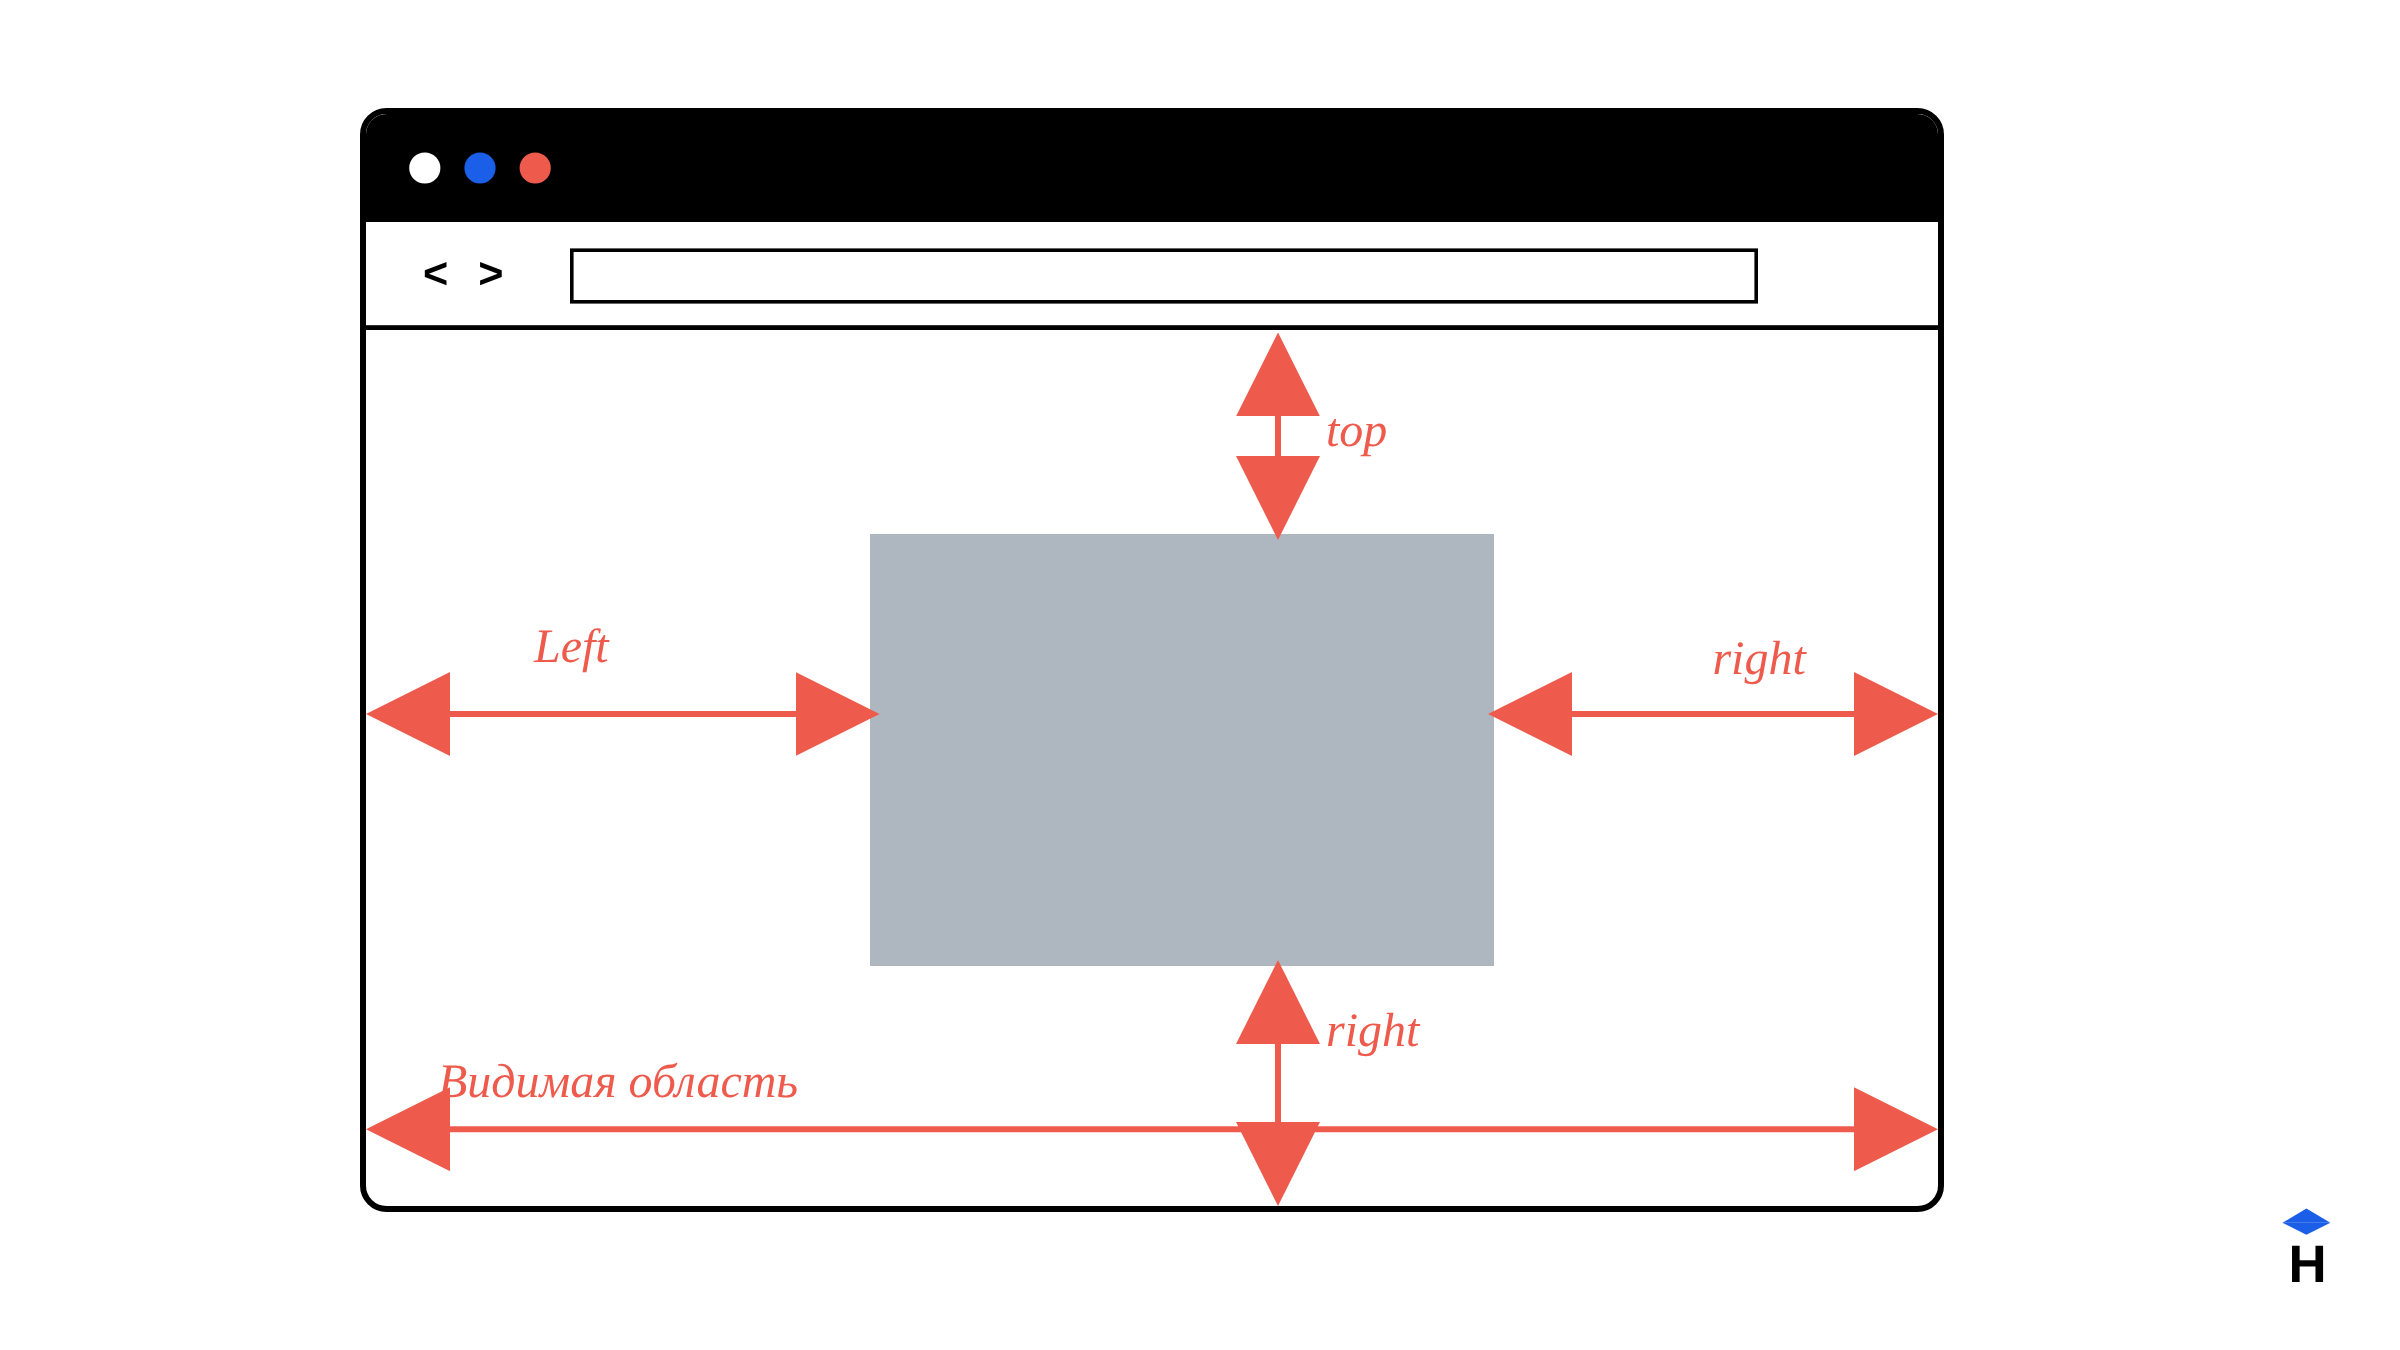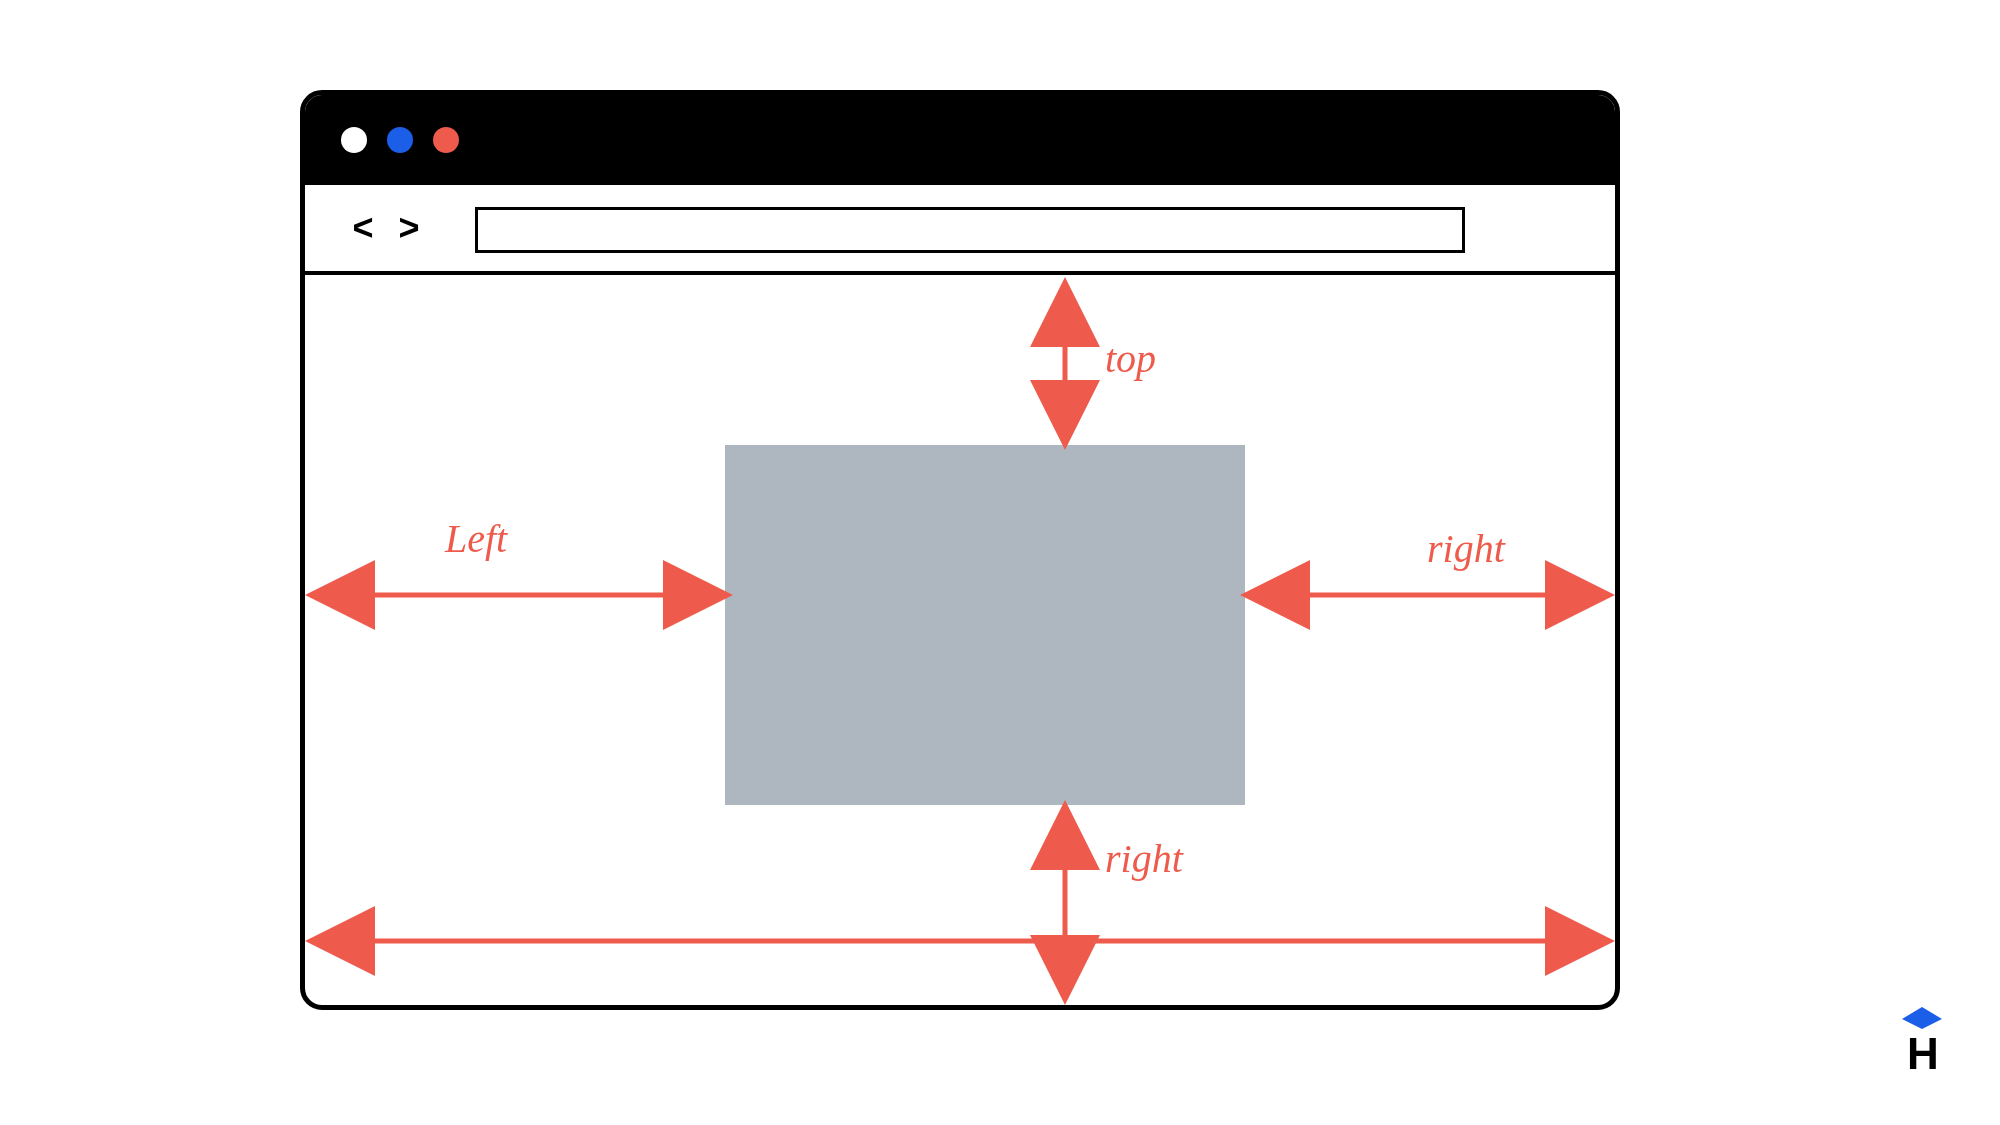--- a/index.html
+++ b/index.html
@@ -173,20 +173,21 @@
 
         <line class="arrow-line" x1="945" y1="320" x2="1300" y2="320" marker-start="url(#ahL)" marker-end="url(#ahR)"></line>
 
         <line class="arrow-line" x1="10" y1="666" x2="1300" y2="666" marker-start="url(#ahL)" marker-end="url(#ahR)"></line>
       </svg>
 
       <span class="lbl" style="left:800px; top:60px;">top</span>
       <span class="lbl" style="left:140px; top:240px;">Left</span>
       <span class="lbl" style="left:1122px; top:250px;text-align:center;">right</span>
       <span class="lbl" style="left:800px; top:560px;">right</span>
+      <span class="lbl" style="left:60px; top:602px;">Видимая область</span>
     </div>
 
   </div>
 </div>
 
 <div class="logo">
   <div class="cap"></div>
   <div class="cap2"></div>
   <div class="h">H</div>
 </div>

